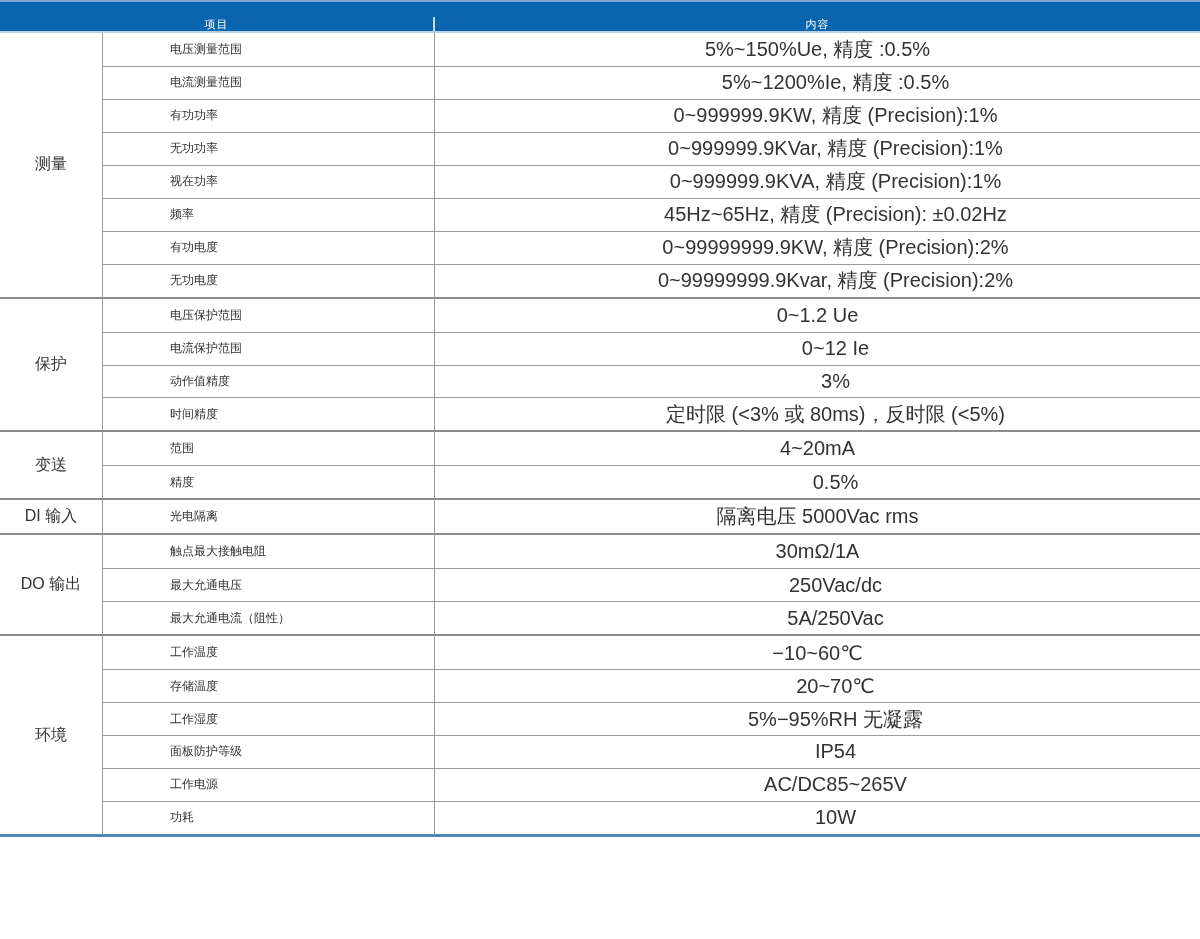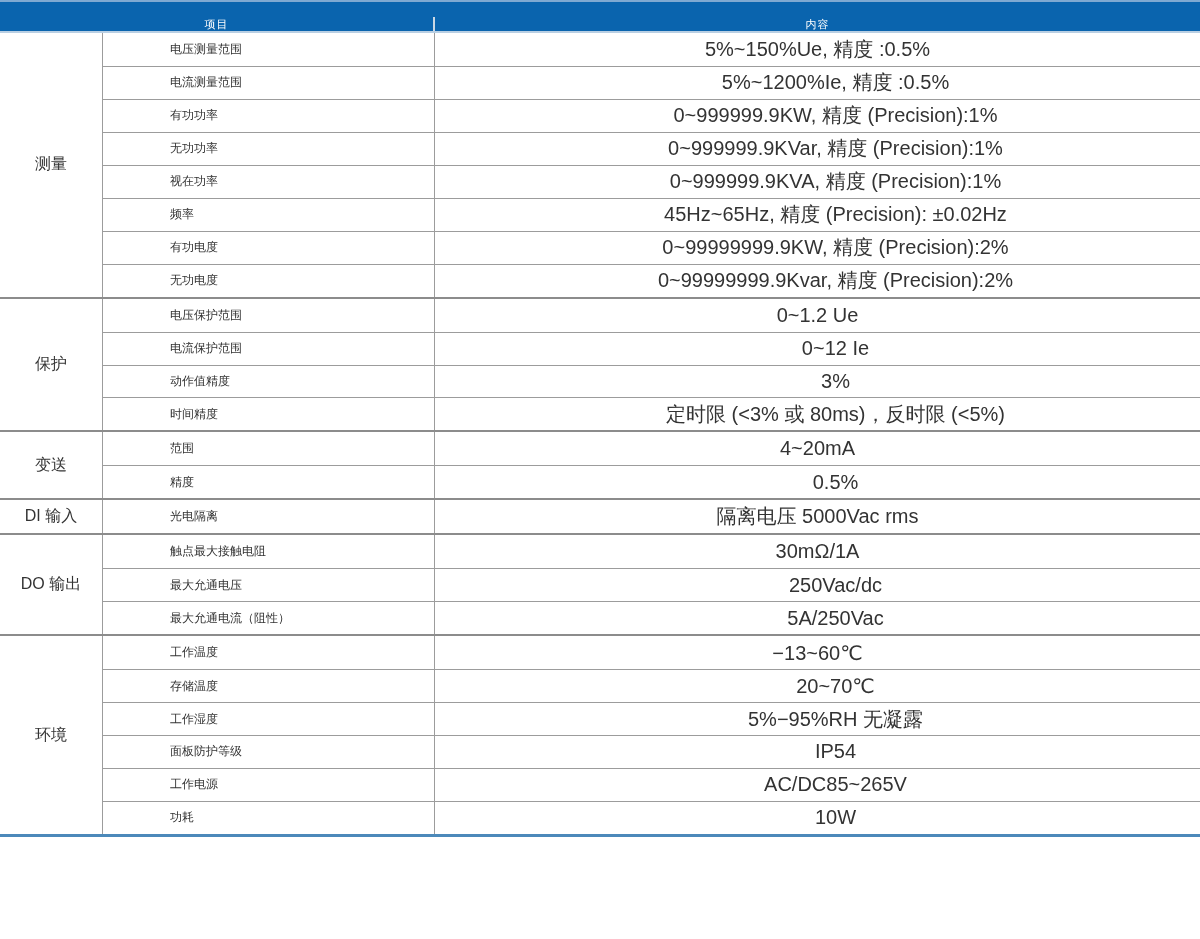--- a/index.html
+++ b/index.html
@@ -176,21 +176,21 @@
             <div class="cell-sub">最大允通电流（阻性）</div>
             <div class="cell-val">5A/250Vac</div>
           </div>
         </div>
       </div>
       <div class="group">
         <div class="group-label-cell">环境</div>
         <div class="group-rows">
           <div class="row">
             <div class="cell-sub">工作温度</div>
-            <div class="cell-val">−13~60℃</div>
+            <div class="cell-val">−10~60℃</div>
           </div>
           <div class="row">
             <div class="cell-sub">存储温度</div>
             <div class="cell-val">20~70℃</div>
           </div>
           <div class="row">
             <div class="cell-sub">工作湿度</div>
             <div class="cell-val">5%−95%RH 无凝露</div>
           </div>
           <div class="row">

